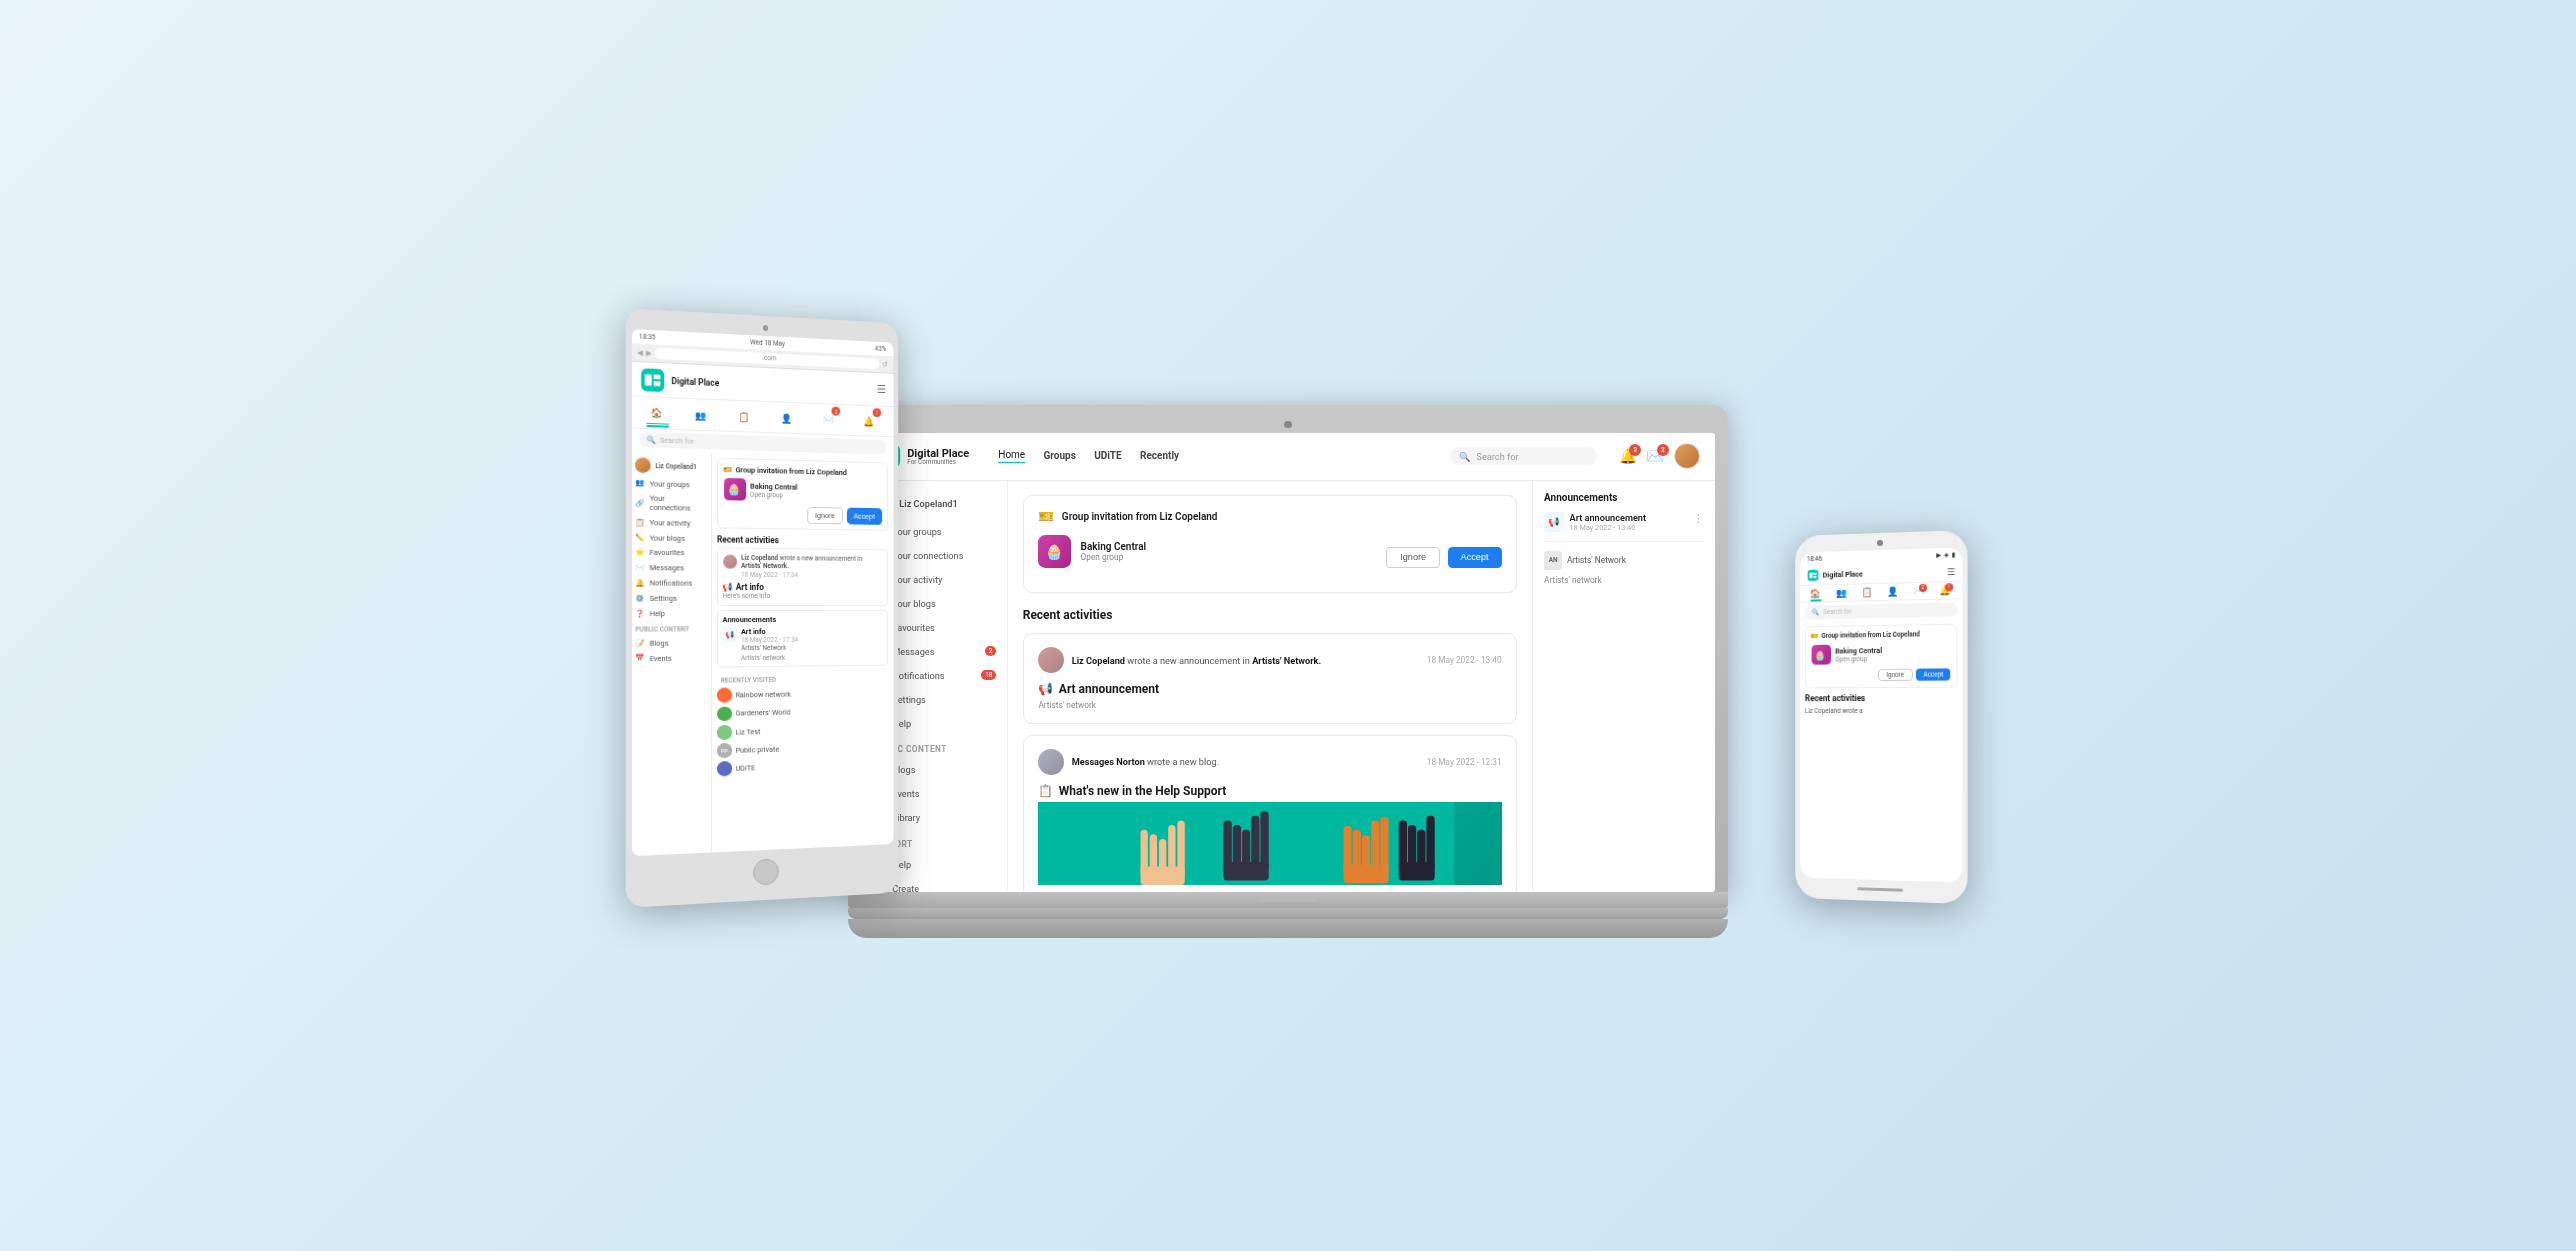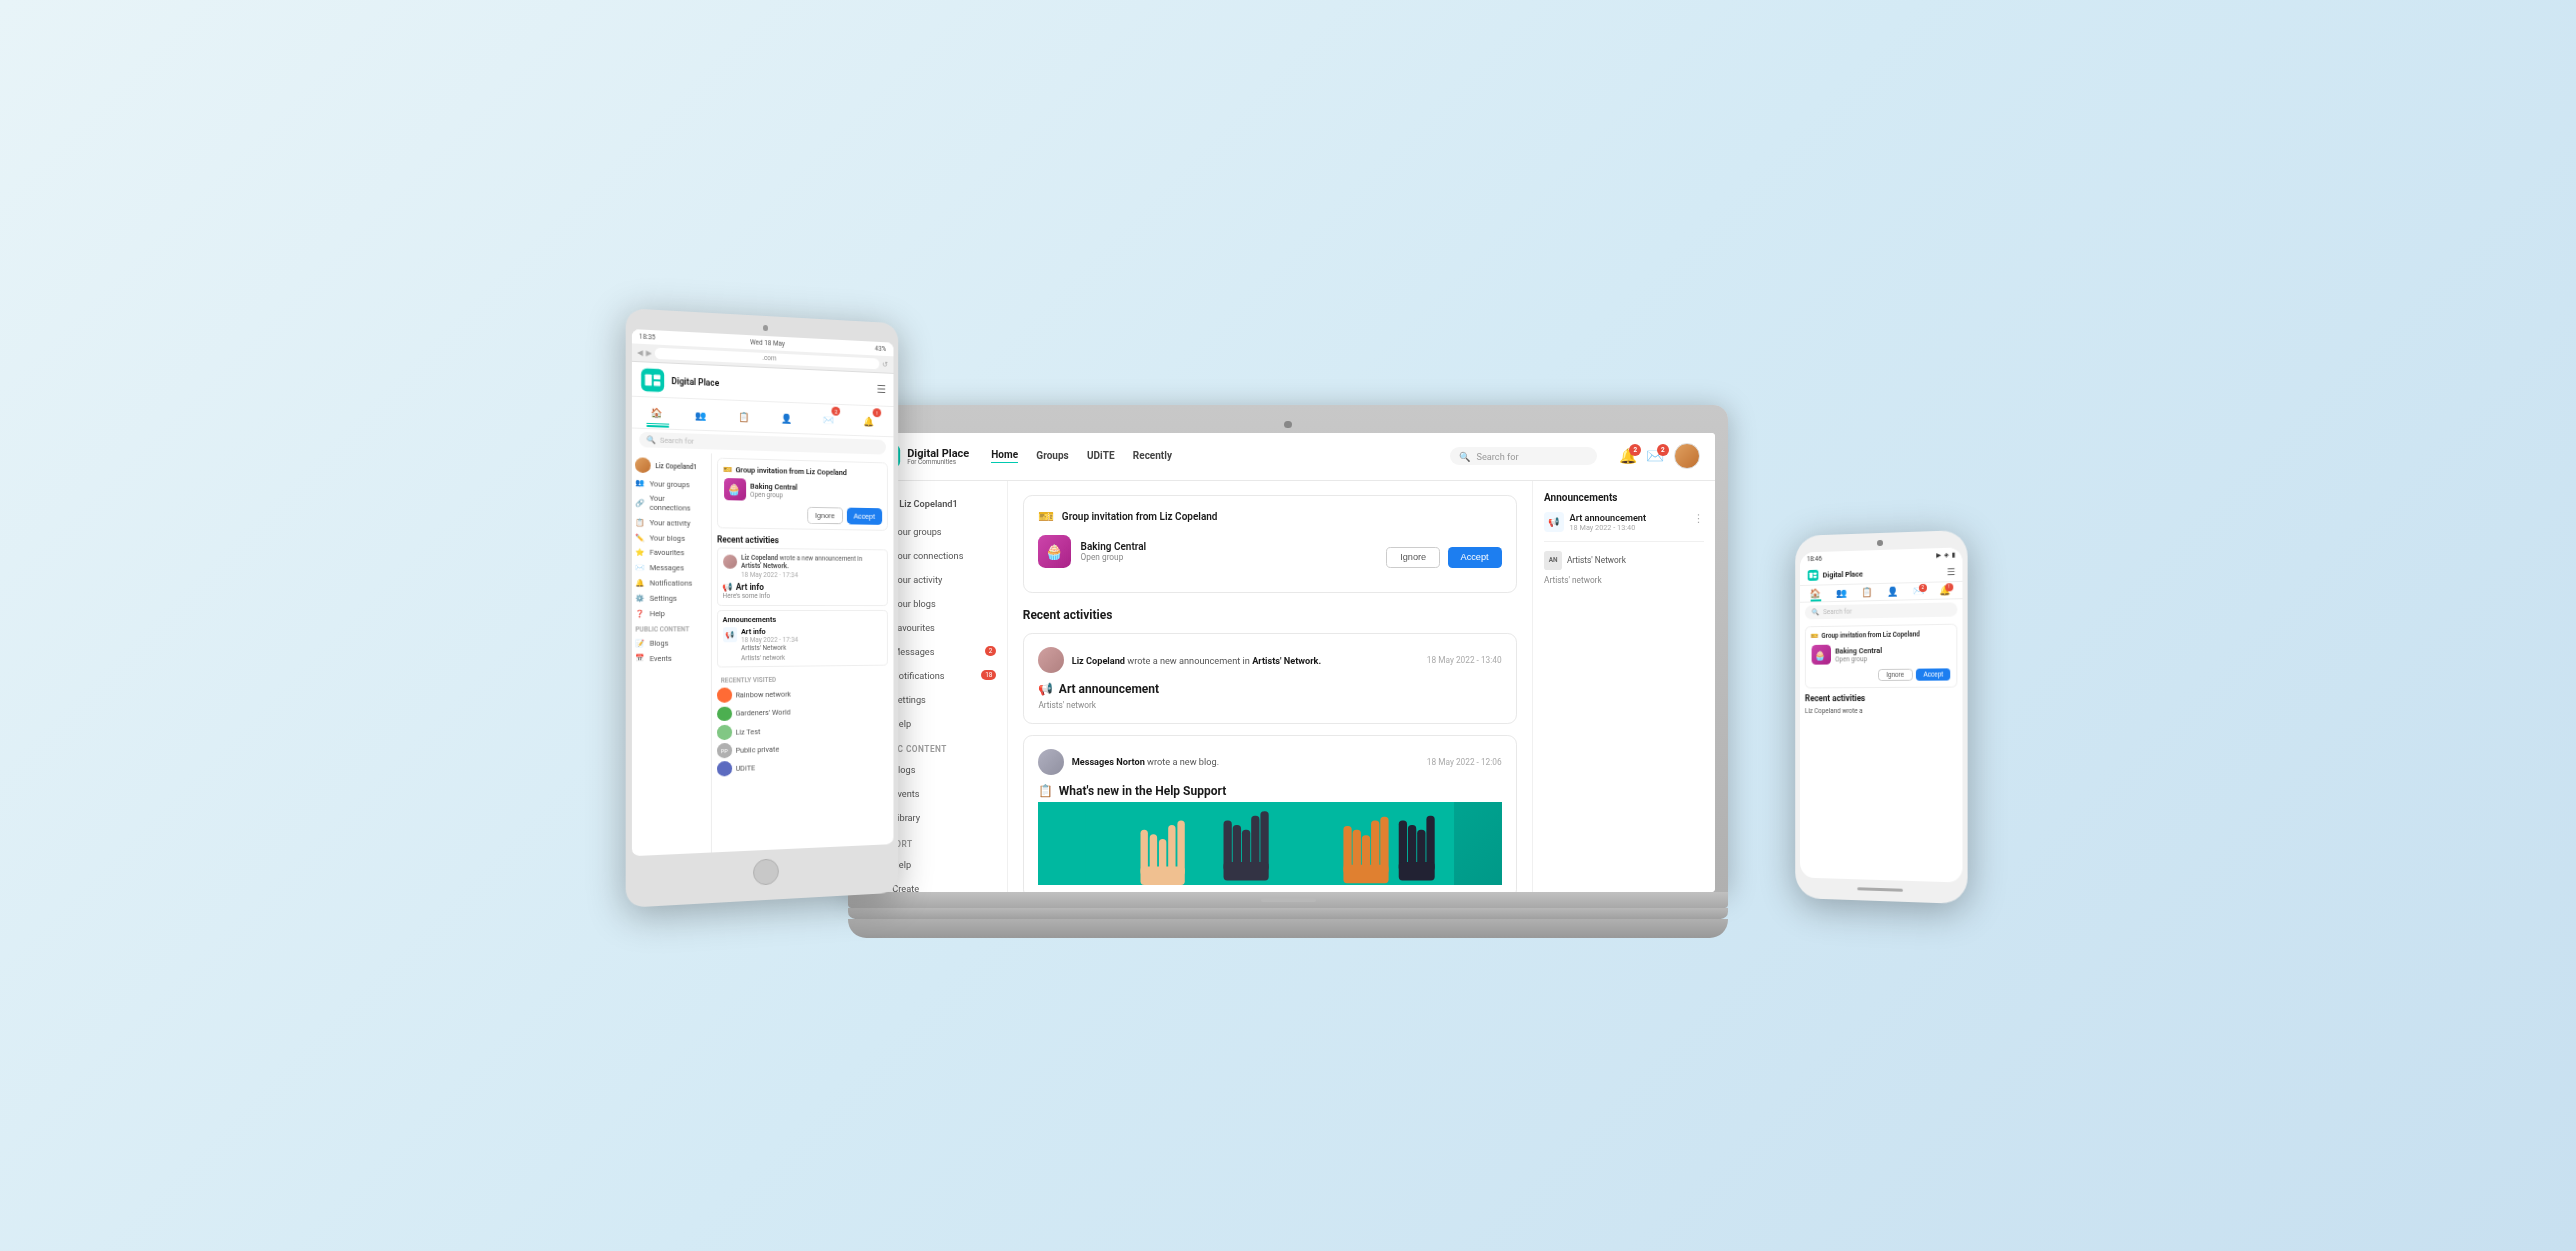--- a/index.html
+++ b/index.html
@@ -202,22 +202,23 @@
     }
     .nav-item {
       font-size: 10px;
       color: #444;
       cursor: pointer;
       padding-bottom: 1.8px;
       font-weight: bold;
     }
     .nav-item.active {
       color: #1a1a1a;
-      font-weight: 700;
+      font-weight: 400;
       border-bottom: 1.8px solid #00c9b0;
+      margin-left: 7px;
     }
     .app-search {
       display: flex;
       align-items: center;
       background: #f5f5f5;
       border-radius: 18.3px;
       padding: 3.7px 9.2px;
       gap: 5.5px;
       width: 147px;
     }
@@ -1092,21 +1093,21 @@
               </div>
               <div class="activity-network">Artists' network</div>
             </div>
 
             <div class="activity-card">
               <div class="activity-meta">
                 <div class="activity-avatar" style="background:linear-gradient(135deg,#b0b0c0,#9090a0);"></div>
                 <span class="activity-text">
                   <strong>Messages Norton</strong> wrote a new blog.
                 </span>
-                <span class="activity-time">18 May 2022 - 12:06</span>
+                <span class="activity-time">18 May 2022 - 12:31</span>
               </div>
               <div class="activity-content-title">
                 <span>📋</span>
                 <span>What's new in the Help Support</span>
               </div>
 
               <div class="blog-image">
                 <svg viewBox="0 0 400 90" width="100%" height="83">
                   <rect width="400" height="90" fill="#00b8a0"></rect>
 

